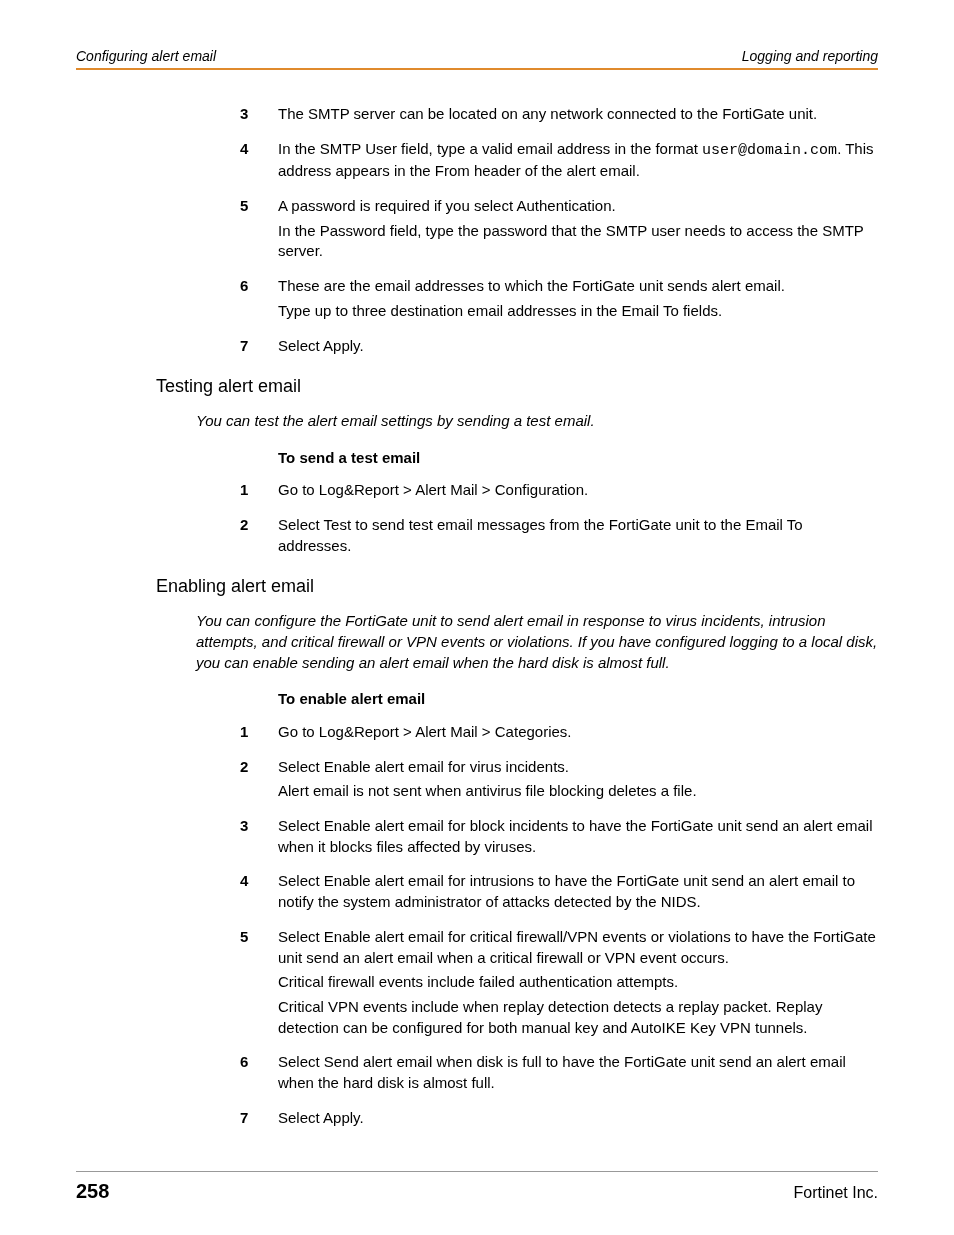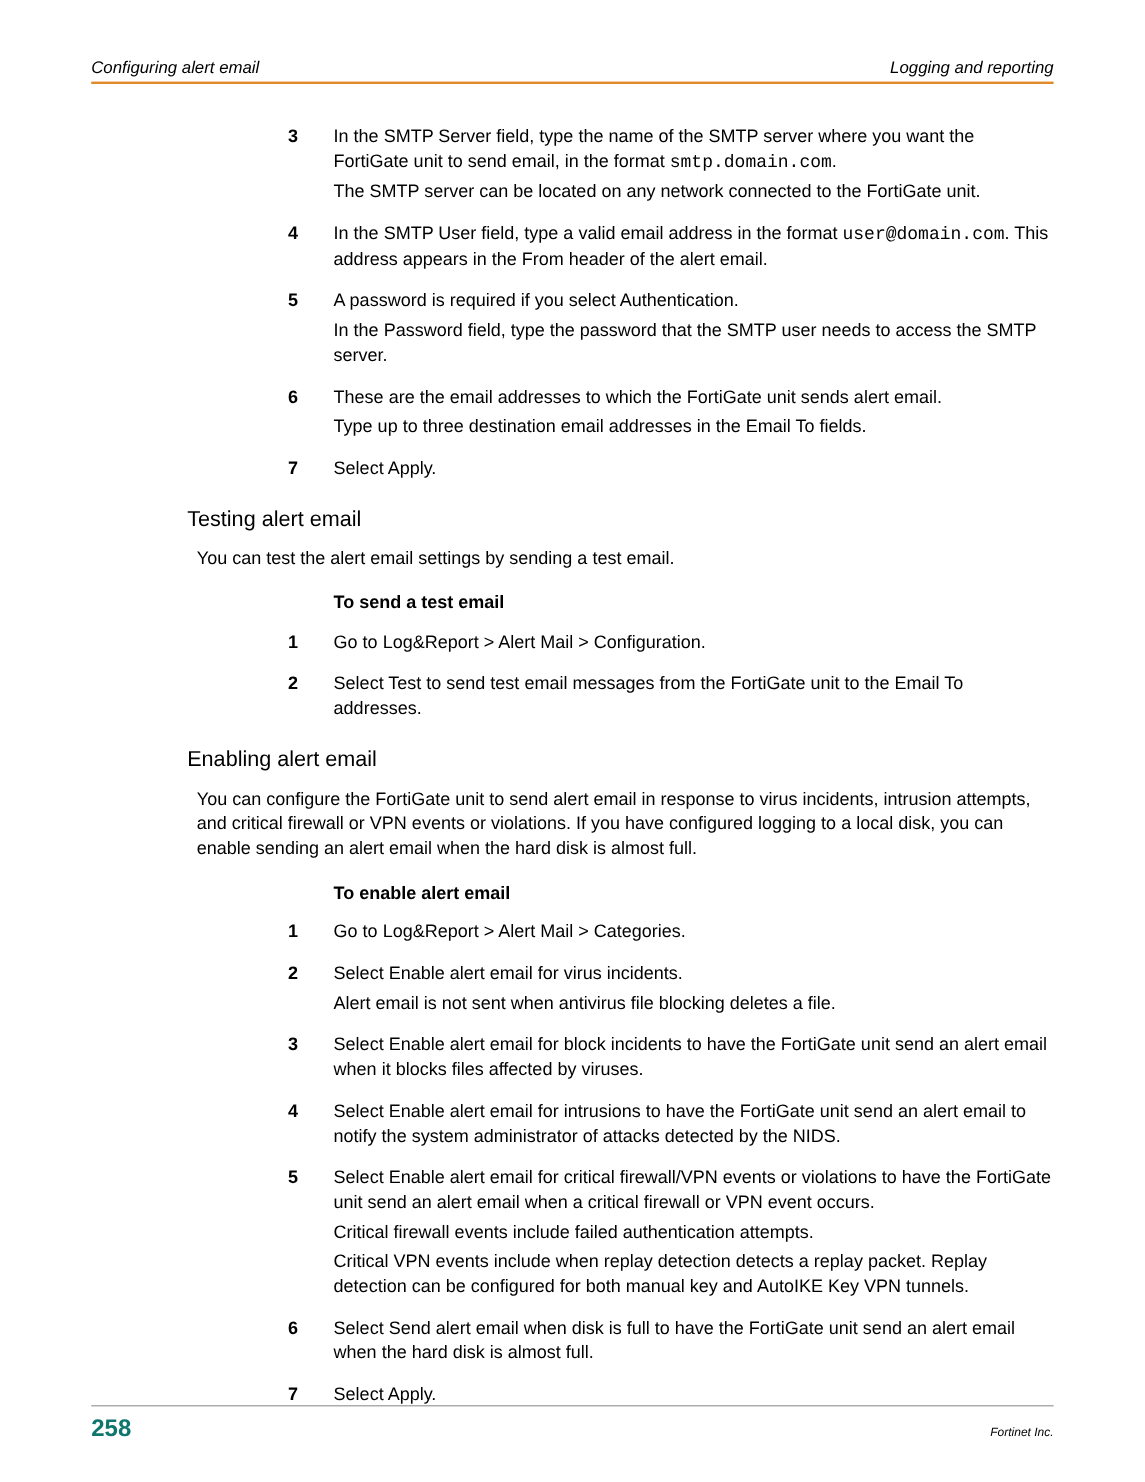--- a/index.html
+++ b/index.html
@@ -50,22 +50,23 @@
   code.mono{
     font-family:"Courier New",Courier,monospace;
     font-size:15px;
   }
   .h2{
     font-size:18px;
     font-weight:normal;
     margin:18px 0 12px 80px;
   }
   .intro{
-    margin-left:88px;
+    margin-left:120px;
     margin-bottom:16px;
+    font-style:italic;
   }
   .intro p{margin:0;}
   .subhead{
     font-weight:bold;
     margin-left:202px;
     margin-bottom:12px;
   }
   .bold{font-weight:normal;}
   .footer{
     position:absolute;
@@ -75,46 +76,44 @@
   .foot-rule{
     border-top:1px solid #999;
     margin-bottom:8px;
   }
   .foot-row{
     display:flex;
     justify-content:space-between;
     align-items:baseline;
   }
   .page-number{
-    color:#0f766e;
+    color:#000000;
     font-weight:bold;
     font-size:20px;
   }
   .company{
-    font-style:italic;
-    font-size:10px;
+    font-size:16px;
   }
 </style>
 </head>
 <body>
 
 <div class="page">
 
   <div class="running-head">
     <span>Configuring alert email</span>
     <span>Logging and reporting</span>
   </div>
 
   <div class="content">
 
     <div class="ol">
         <div class="step">
           <div class="num">3</div>
           <div class="body">
-            <p>In the SMTP Server field, type the name of the SMTP server where you want the FortiGate unit to send email, in the format <code class="mono">smtp.domain.com</code>.</p>
             <p>The SMTP server can be located on any network connected to the FortiGate unit.</p>
           </div>
         </div>
         <div class="step">
           <div class="num">4</div>
           <div class="body">
             <p>In the SMTP User field, type a valid email address in the format <code class="mono">user@domain.com</code>. This address appears in the From header of the alert email.</p>
           </div>
         </div>
         <div class="step">

